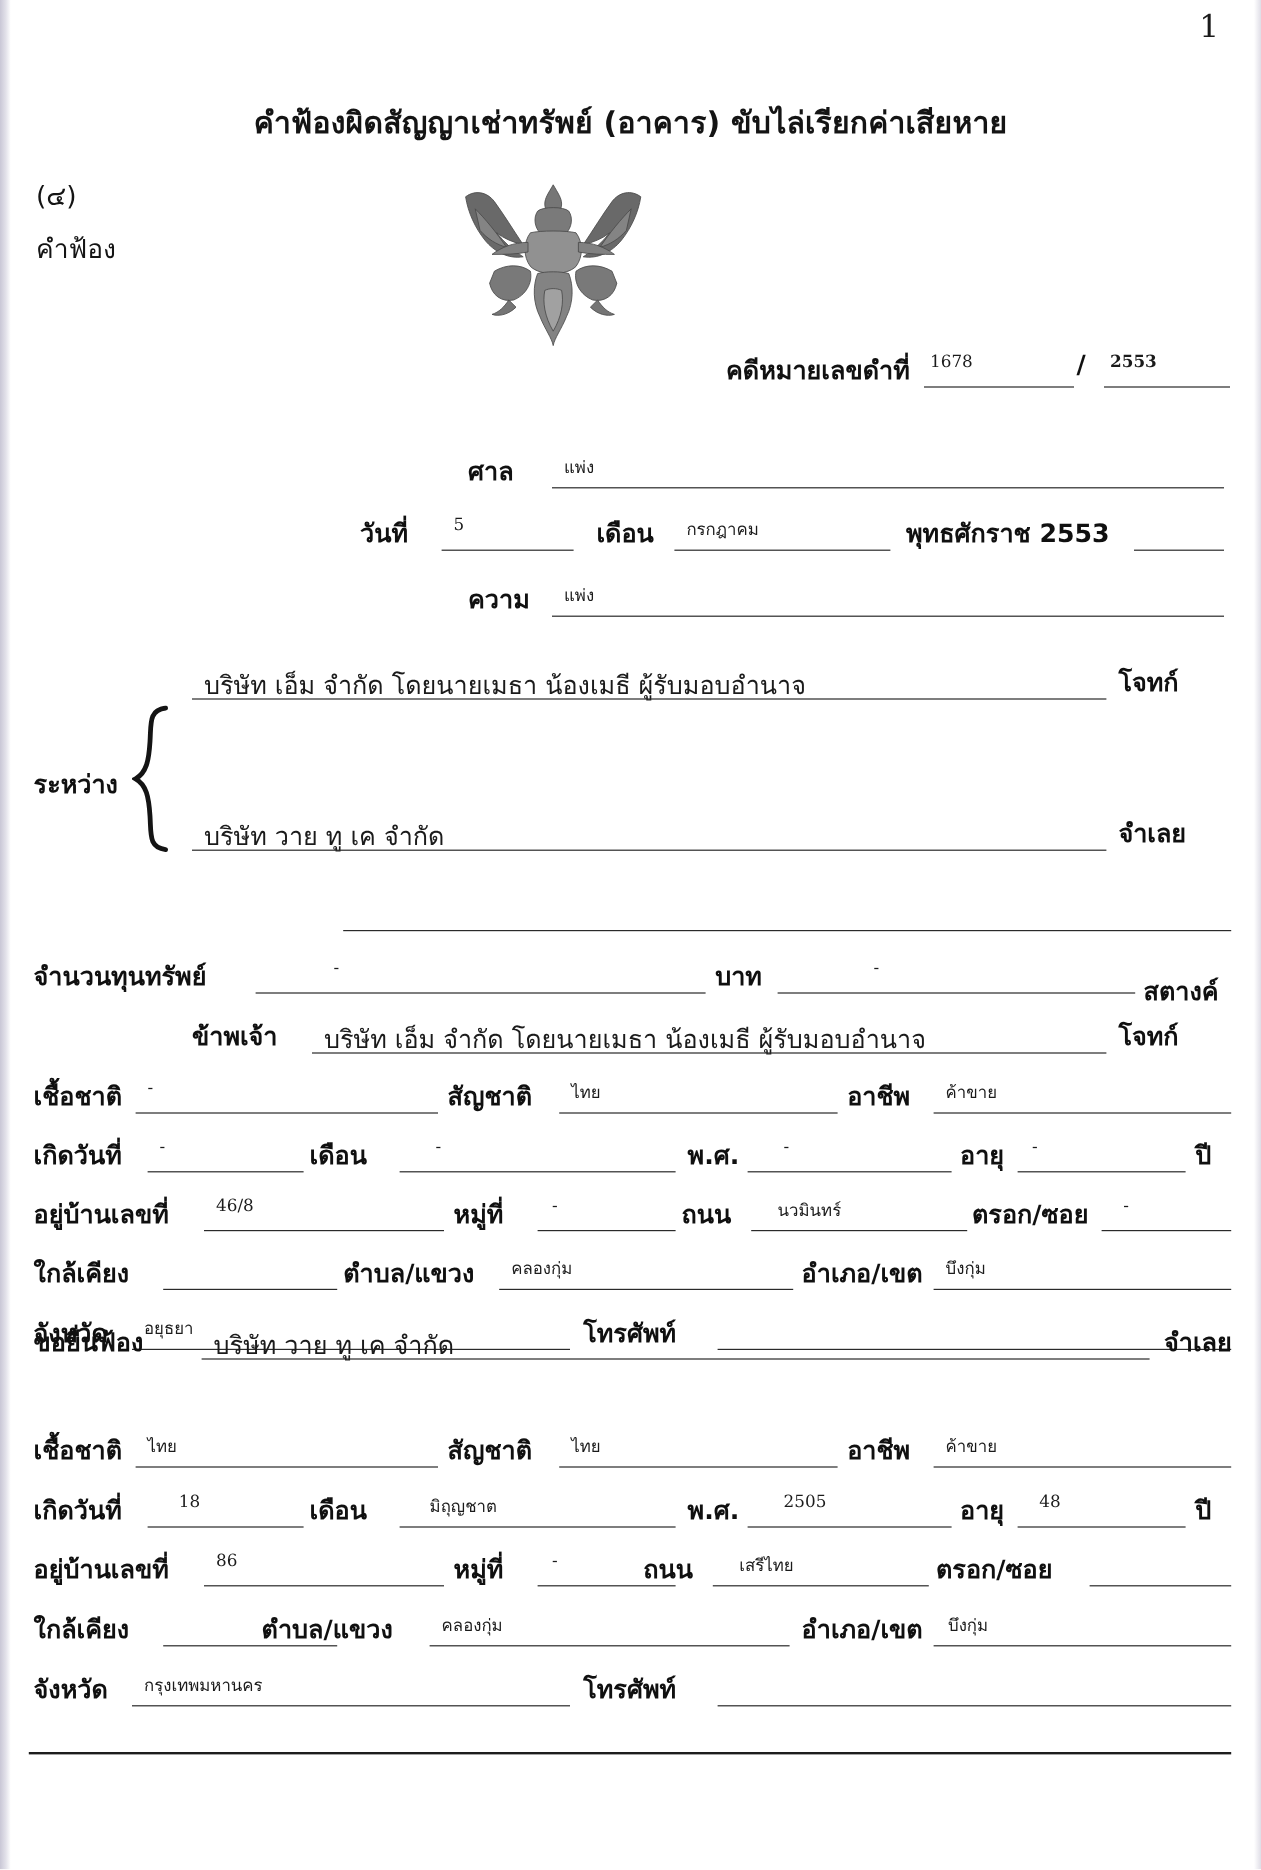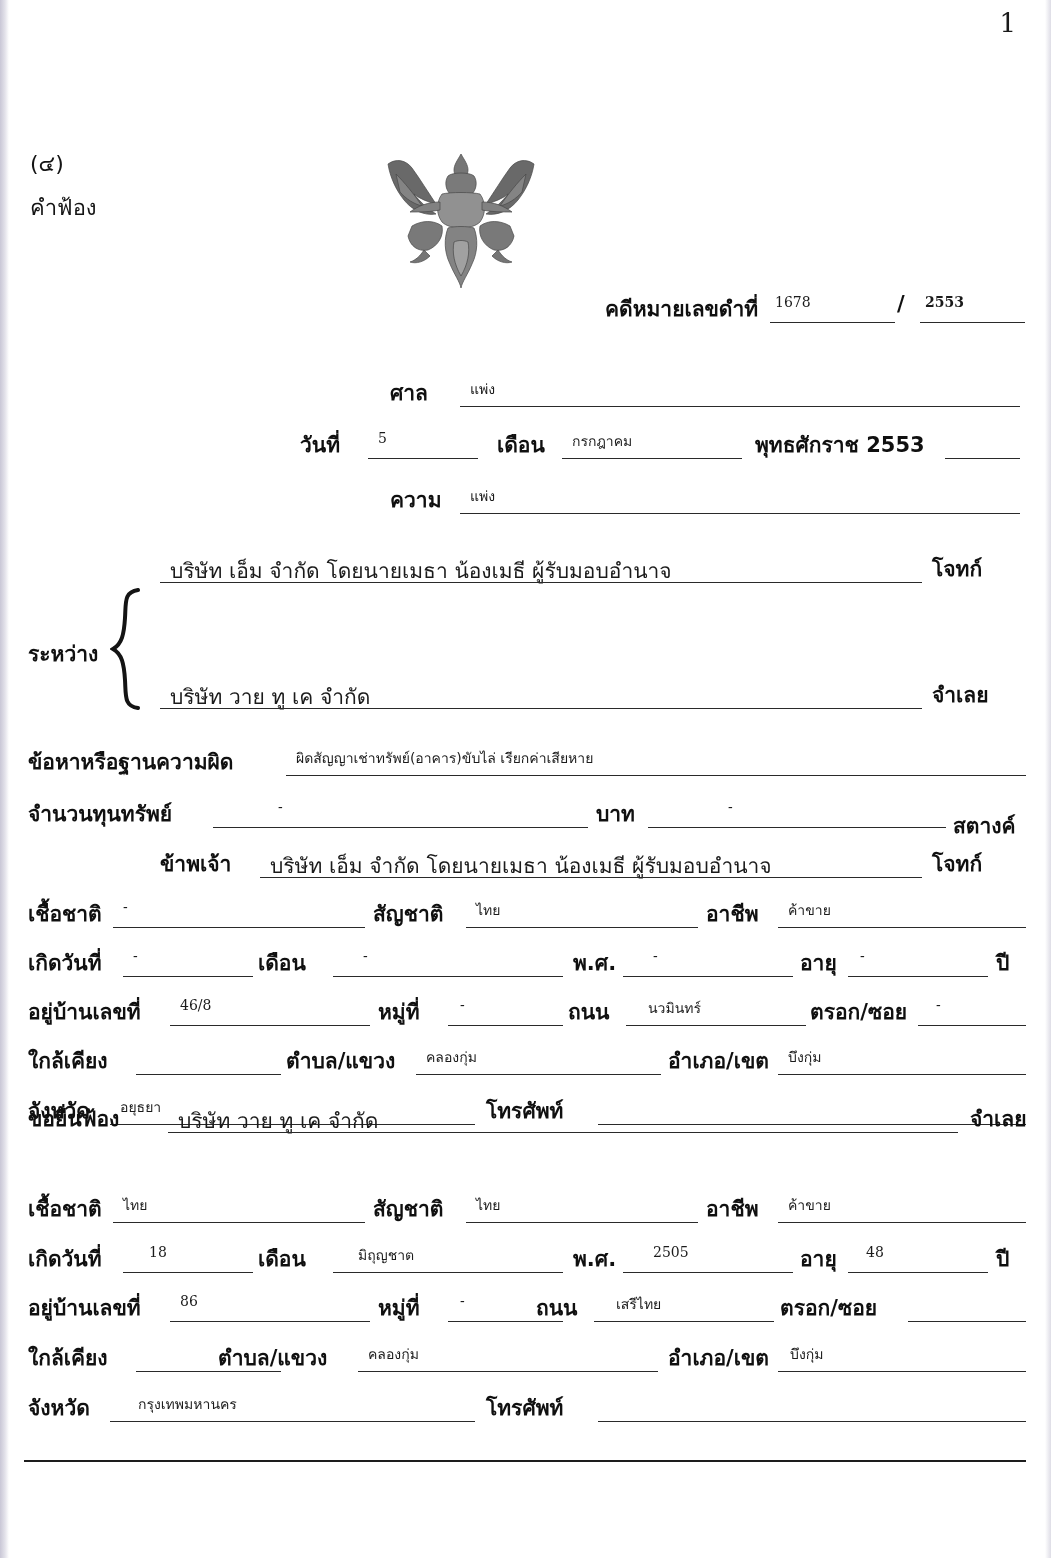--- a/index.html
+++ b/index.html
@@ -132,20 +132,21 @@
 </head>
 <body>
 
 <div class="page">
 
   <div class="scan-edge"></div>
   <div class="scan-edge-right"></div>
 
   <div class="abs page-number">1</div>
 
+  <div class="abs doc-title">คำฟ้องผิดสัญญาเช่าทรัพย์ (อาคาร) ขับไล่เรียกค่าเสียหาย</div>
 
   <div class="abs form-code">(๔)</div>
   <div class="abs form-kind">คำฟ้อง</div>
 
   <div class="abs emblem">
     <svg viewBox="0 0 170 150" xmlns="http://www.w3.org/2000/svg" aria-hidden="true">
       <g fill="#5d5d5d" stroke="#3a3a3a" stroke-width="0.7">
 
         <path d="M12 22 C20 16 30 18 36 26 C44 37 52 50 60 62 C52 60 44 57 38 52 C44 60 52 67 60 72 C48 74 36 68 28 58 C20 48 14 35 12 22 Z"></path>
         <path d="M20 32 C28 40 38 52 46 64 C38 62 30 57 24 50 Z" fill="#7a7a7a"></path>
@@ -221,22 +222,20 @@
     <span class="line" style="left:0; width:762px;"></span>
   </div>
 
   <div class="row" style="left:160px; top:678px; width:866px;">
     <span class="val thai" style="left:10px; font-size:21px;">บริษัท วาย ทู เค จำกัด</span>
     <span class="lbl" style="left:772px;">จำเลย</span>
     <span class="line" style="left:0; width:762px;"></span>
   </div>
 
   <div class="row" style="left:28px; top:745px; width:998px;">
-    <span class="lbl" style="left:0;">ข้อหาหรือฐานความผิด</span>
-    <span class="val thai" style="left:268px;">ผิดสัญญาเช่าทรัพย์(อาคาร)ขับไล่ เรียกค่าเสียหาย</span>
     <span class="line" style="left:258px; width:740px;"></span>
   </div>
 
   <div class="row" style="left:28px; top:797px; width:998px;">
     <span class="lbl" style="left:0;">จำนวนทุนทรัพย์</span>
     <span class="val" style="left:250px;">-</span>
     <span class="line" style="left:185px; width:375px;"></span>
     <span class="lbl" style="left:568px;">บาท</span>
     <span class="val" style="left:700px;">-</span>
     <span class="line" style="left:620px; width:298px;"></span>
@@ -392,21 +391,21 @@
     <span class="val thai" style="left:340px;">คลองกุ่ม</span>
     <span class="line" style="left:330px; width:300px;"></span>
 
     <span class="lbl" style="left:640px;">อำเภอ/เขต</span>
     <span class="val thai" style="left:762px;">บึงกุ่ม</span>
     <span class="line" style="left:750px; width:248px;"></span>
   </div>
 
   <div class="row" style="left:28px; top:1391px; width:998px;">
     <span class="lbl" style="left:0;">จังหวัด</span>
-    <span class="val thai" style="left:110px;">กรุงเทพมหานคร</span>
+    <span class="val thai" style="left:92px;">กรุงเทพมหานคร</span>
     <span class="line" style="left:82px; width:365px;"></span>
 
     <span class="lbl" style="left:458px;">โทรศัพท์</span>
     <span class="val" style="left:585px;"></span>
     <span class="line" style="left:570px; width:428px;"></span>
   </div>
 
   <div class="footer-rule"></div>
 
 </div>

